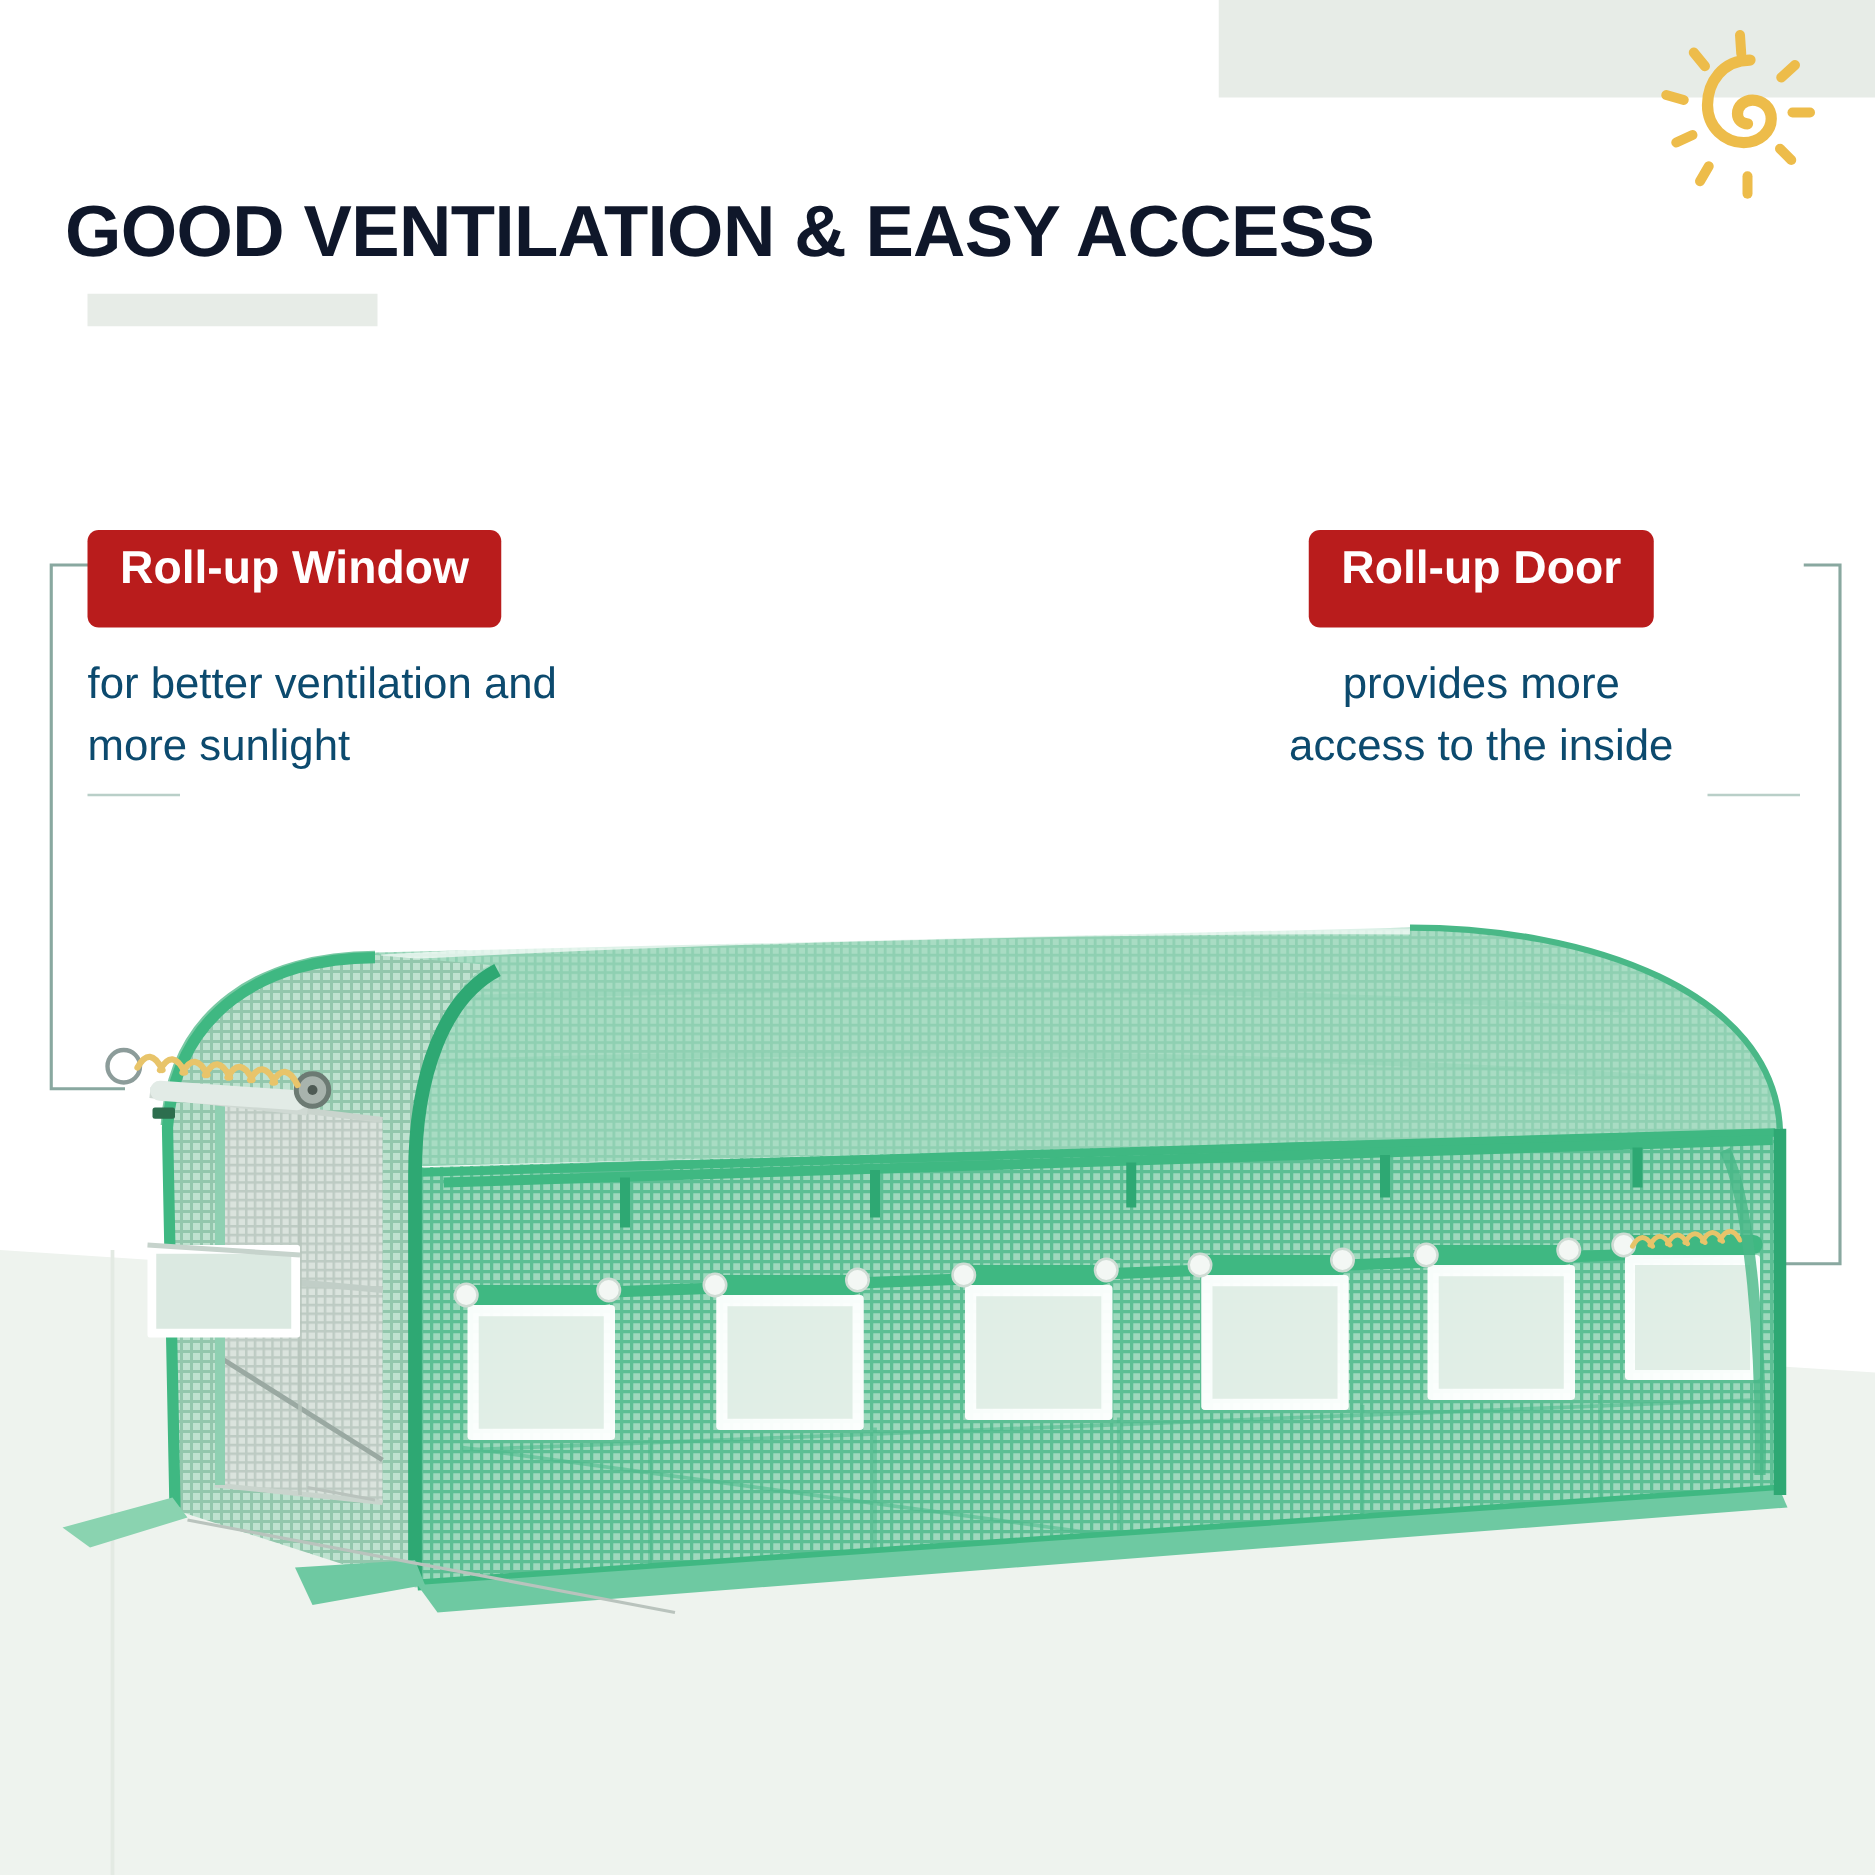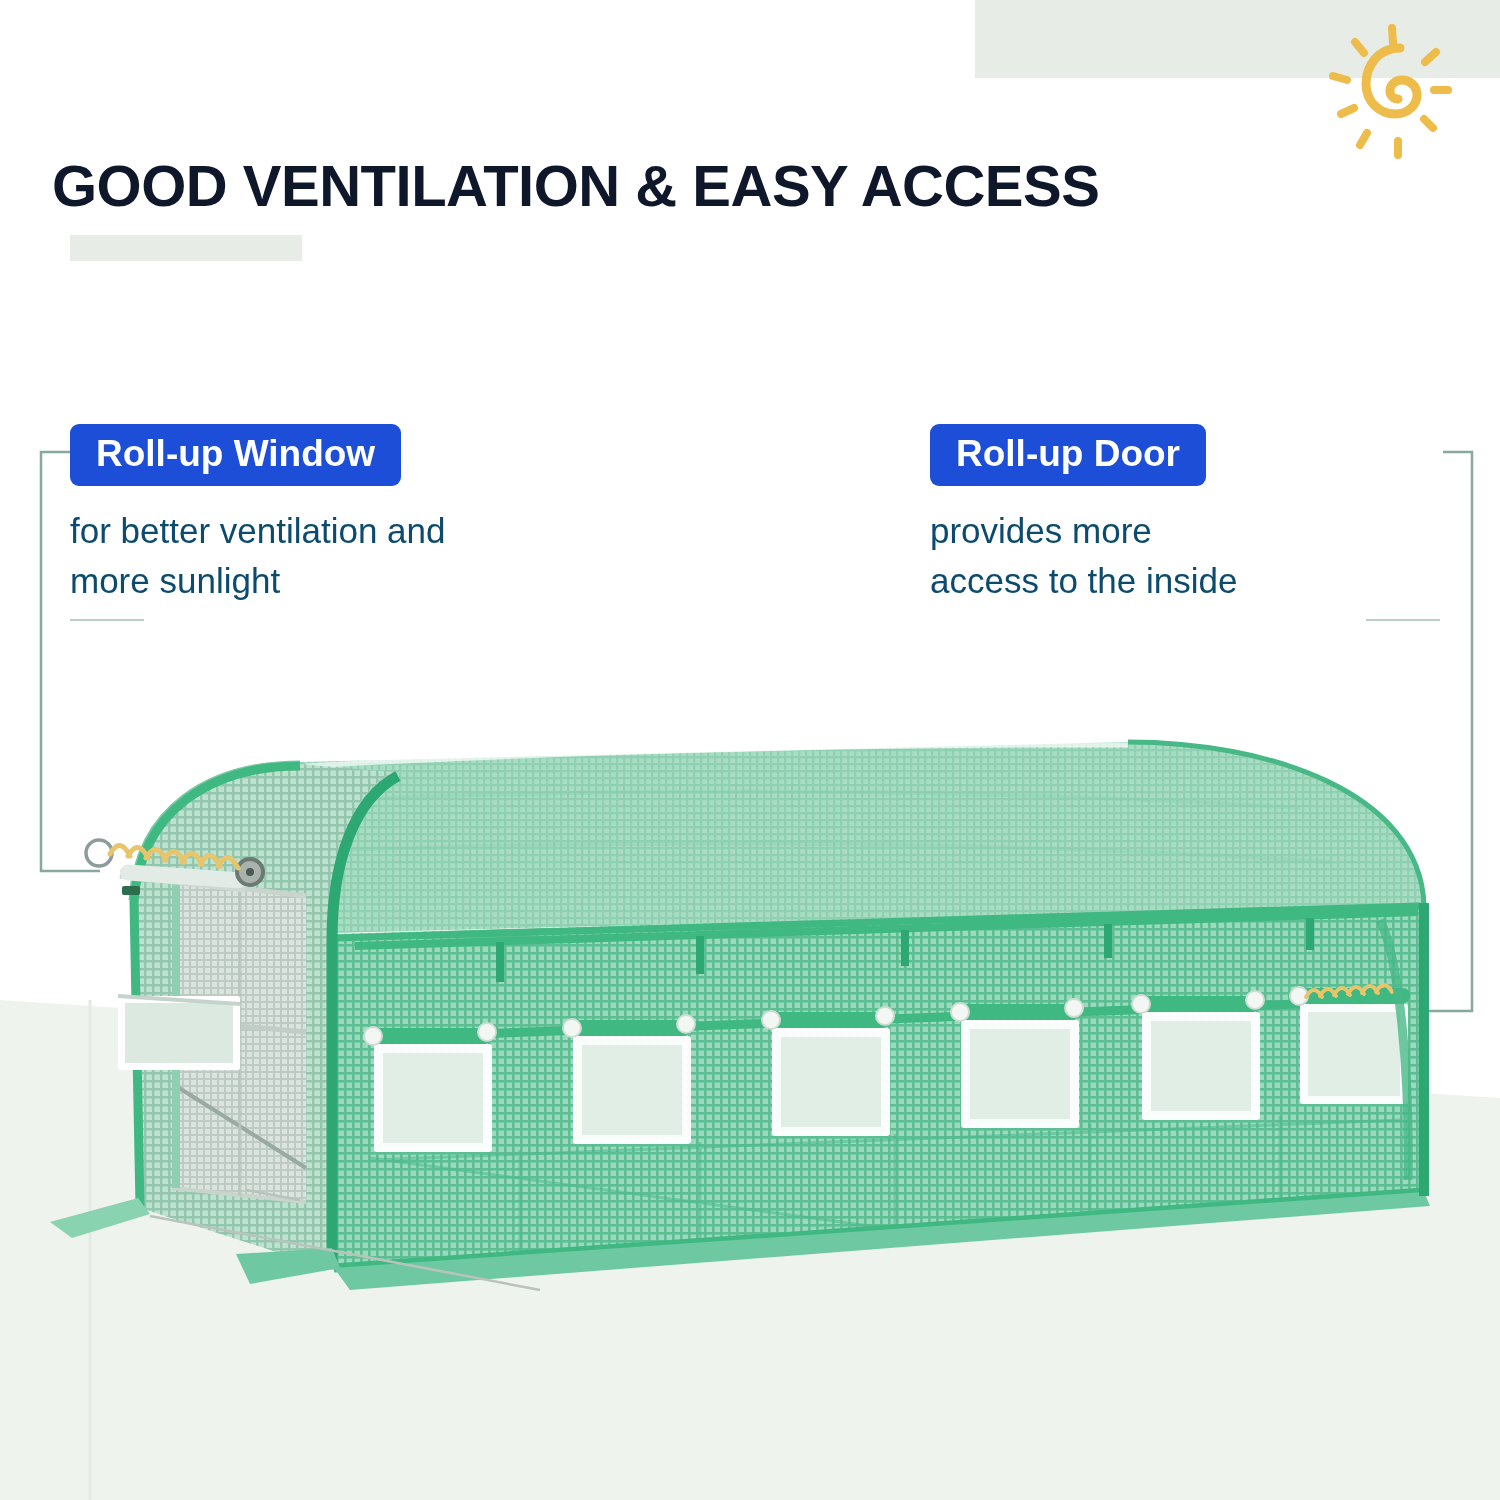--- a/index.html
+++ b/index.html
@@ -31,40 +31,40 @@
     margin-top:44px;
   }
 
   
   .sun{position:absolute;left:1300px;top:10px;width:170px;height:170px;}
 
   
   .callout{position:absolute;}
   .badge{
     display:inline-block;
-    background:#1d4ed8;color:#ffffff;
+    background:#b91c1c;color:#ffffff;
     border-radius:9px;
     font-size:37px;font-weight:bold;
-    padding:11px 26px 14px 26px;
+    padding:11px 26px 30px 26px;
     line-height:1.0;
     white-space:nowrap;
   }
   .desc{
     color:#0c4a6e;
     font-size:35px;line-height:1.42;
     font-weight:300;
     margin-top:20px;
     white-space:pre-line;
   }
   .rule{height:2px;background:#b9cfc8;margin-top:14px;}
 
   .callout-left{left:70px;top:424px;width:560px;}
   .callout-left .rule{width:74px;}
 
-  .callout-right{left:930px;top:424px;width:510px;text-align:left;}
+  .callout-right{left:930px;top:424px;width:510px;text-align:center;}
   .callout-right .rule{width:74px;margin-left:auto;}
 
   
   .connectors{position:absolute;inset:0;pointer-events:none;}
 
   
   .scene{position:absolute;left:0;top:0;width:1500px;height:1500px;}
 </style>
 </head>
 <body>

